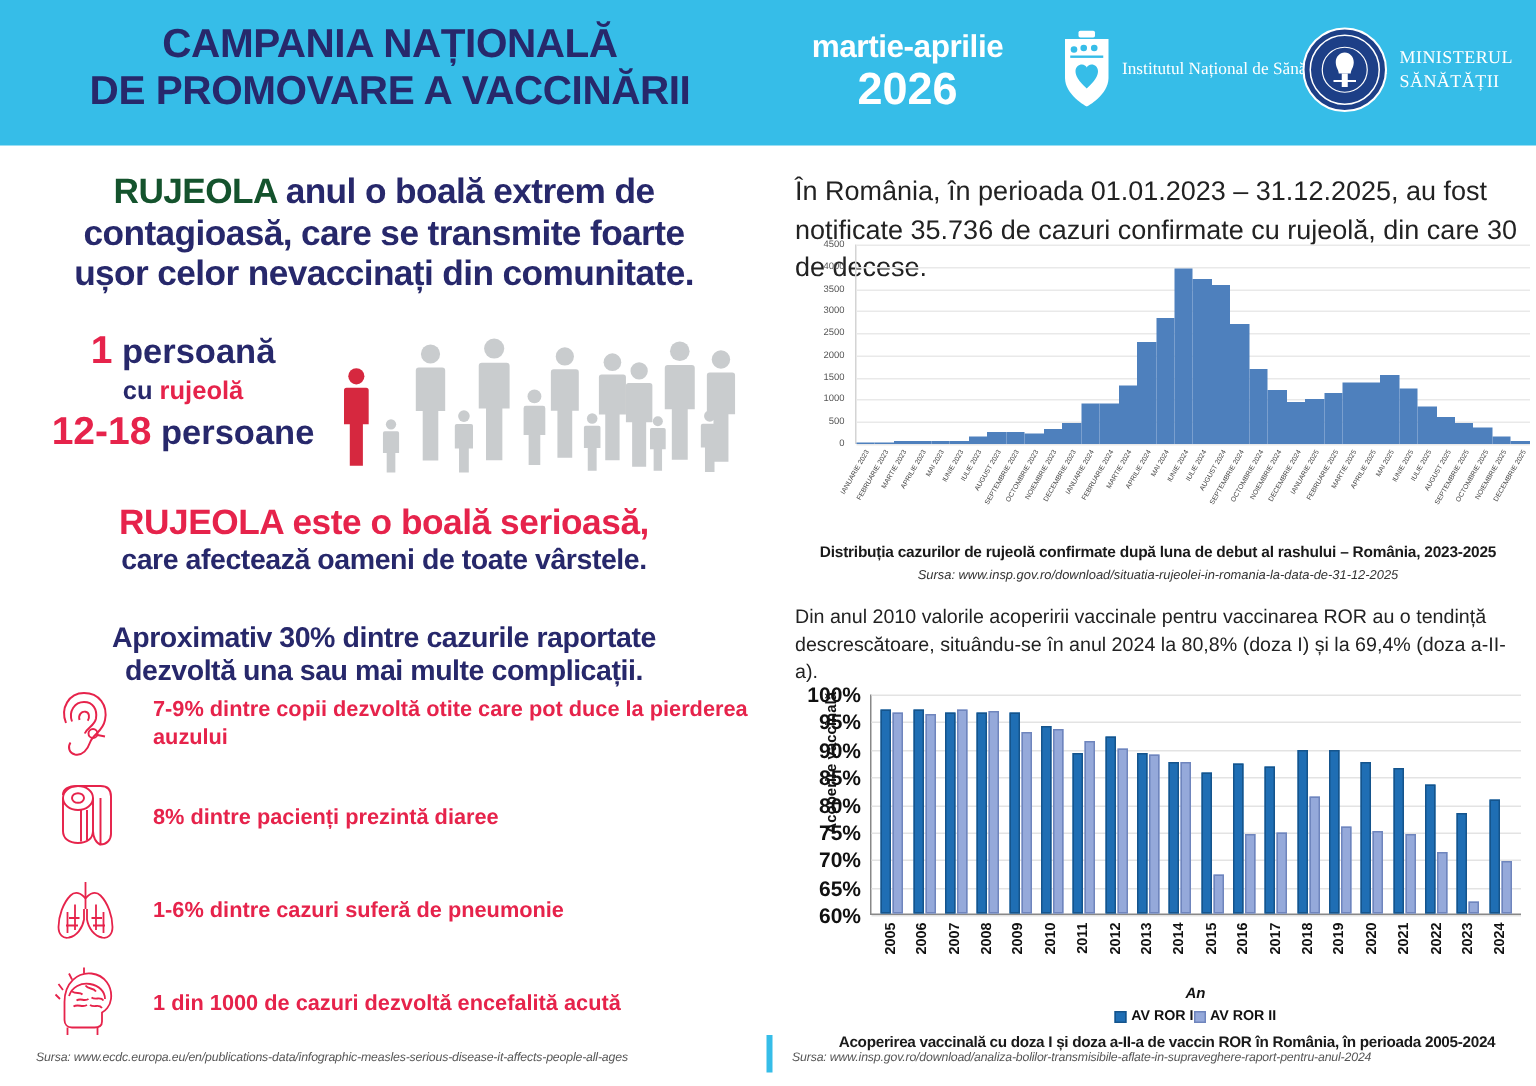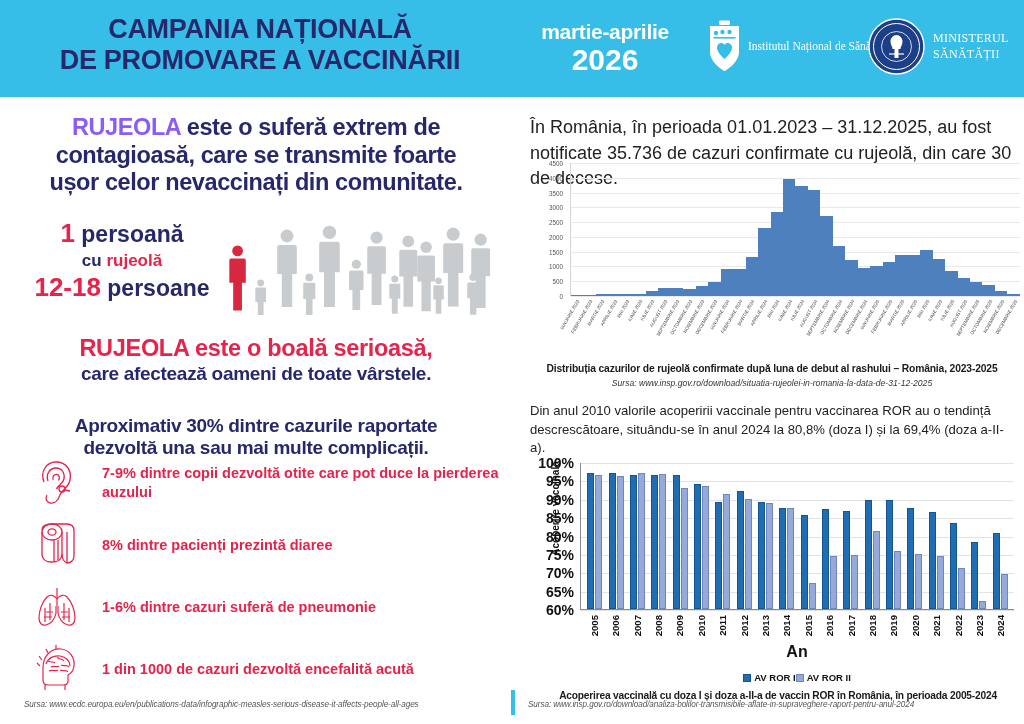--- a/index.html
+++ b/index.html
@@ -45,21 +45,21 @@
   .logo-ms-text { color:#fff; font-family:"Liberation Serif", serif; font-size:12px; line-height:1.3; letter-spacing:0.3px;}
   .logo-ms-text span { display:block; }
 
   
   .left { position:absolute; left:0; top:97px; width:512px; height:627px; }
   .lead {
     position:absolute; left:14px; top:17px; width:484px;
     text-align:center; color:#27286b; font-weight:bold;
     font-size:23.5px; line-height:1.18; letter-spacing:-0.4px;
   }
-  .lead .red { color:#8b5cf6; }
+  .lead .red { color:#14532d; }
   .lead span.r2 { display:block; }
 
   .stat-block { position:absolute; left:8px; top:122px; width:228px; text-align:center; color:#27286b; font-weight:bold; }
   .stat-l1 { font-size:23px; line-height:1.15; }
   .stat-l1 .big { color:#e6234b; font-size:26px; }
   .stat-l2 { font-size:17px; line-height:1.25; margin-top:1px;}
   .stat-l2 .red { color:#e6234b; }
   .stat-l3 { font-size:17px; line-height:1.25; }
   .stat-l4 { font-size:23px; line-height:1.2; margin-top:1px;}
   .stat-l4 .big { color:#e6234b; font-size:26px; }
@@ -140,21 +140,21 @@
   .c2-bar.d1 { background:#1f6eb4; border:0.5px solid #15548c;}
   .c2-bar.d2 { background:#95a9da; border:0.5px solid #6f85bd;}
   .c2-ylabels { position:absolute; left:8px; top:0; width:46px; height:151px; }
   .c2-ylabels div { position:absolute; right:2px; font-size:14px; font-weight:bold; color:#111; transform:translateY(-50%); }
   .c2-xlabels { position:absolute; left:58px; top:154px; right:8px; height:42px; display:flex; padding:0 3px;}
   .c2-xl { flex:1 1 0; position:relative; }
   .c2-xl span {
     position:absolute; left:50%; top:2px; font-size:9.6px; font-weight:bold; color:#111;
     white-space:nowrap; transform-origin:left top; transform:rotate(-90deg) translate(-100%,-50%);
   }
-  .c2-xtitle { position:absolute; left:58px; top:184px; right:8px; text-align:center; font-size:16px; font-weight:bold; color:#111;}
+  .c2-xtitle { position:absolute; left:58px; top:198px; right:8px; text-align:center; font-size:10px; font-weight:bold; color:#111;font-style:italic;}
   .c2-legend { position:absolute; left:58px; top:213px; right:8px; display:flex; justify-content:center; align-items:center;}
   .c2-legend .li { display:flex; align-items:center; gap:3px; font-size:9.5px; font-weight:bold; color:#111;}
   .c2-legend .sw { width:8px; height:8px; display:inline-block;}
   .c2-legend .sw.d1 { background:#1f6eb4; border:0.5px solid #15548c;}
   .c2-legend .sw.d2 { background:#95a9da; border:0.5px solid #6f85bd;}
   .c2-caption { position:absolute; left:2px; top:231px; width:508px; text-align:center; font-size:10.2px; font-weight:bold; color:#1a1a1a; letter-spacing:-0.2px;}
 
   .src-right {
     position:absolute; left:528px; top:700px; width:490px;
     font-size:8.2px; font-style:italic; color:#555; letter-spacing:-0.1px;
@@ -208,21 +208,21 @@
       <span class="logo-ms-text">
         <span>MINISTERUL</span>
         <span>SĂNĂTĂȚII</span>
       </span>
     </div>
   </div>
 
   <div class="left">
 
     <div class="lead">
-      <span class="red">RUJEOLA</span><span> este o suferă extrem de</span>
+      <span class="red">RUJEOLA</span><span> anul o boală extrem de</span>
       <span class="r2">contagioasă, care se transmite foarte</span>
       <span class="r2">ușor celor nevaccinați din comunitate.</span>
     </div>
 
     <div class="stat-block">
       <div class="stat-l1">
         <span class="big">1</span><span> persoană</span>
       </div>
       <div class="stat-l2">
         <span>cu </span><span class="red">rujeolă</span>

